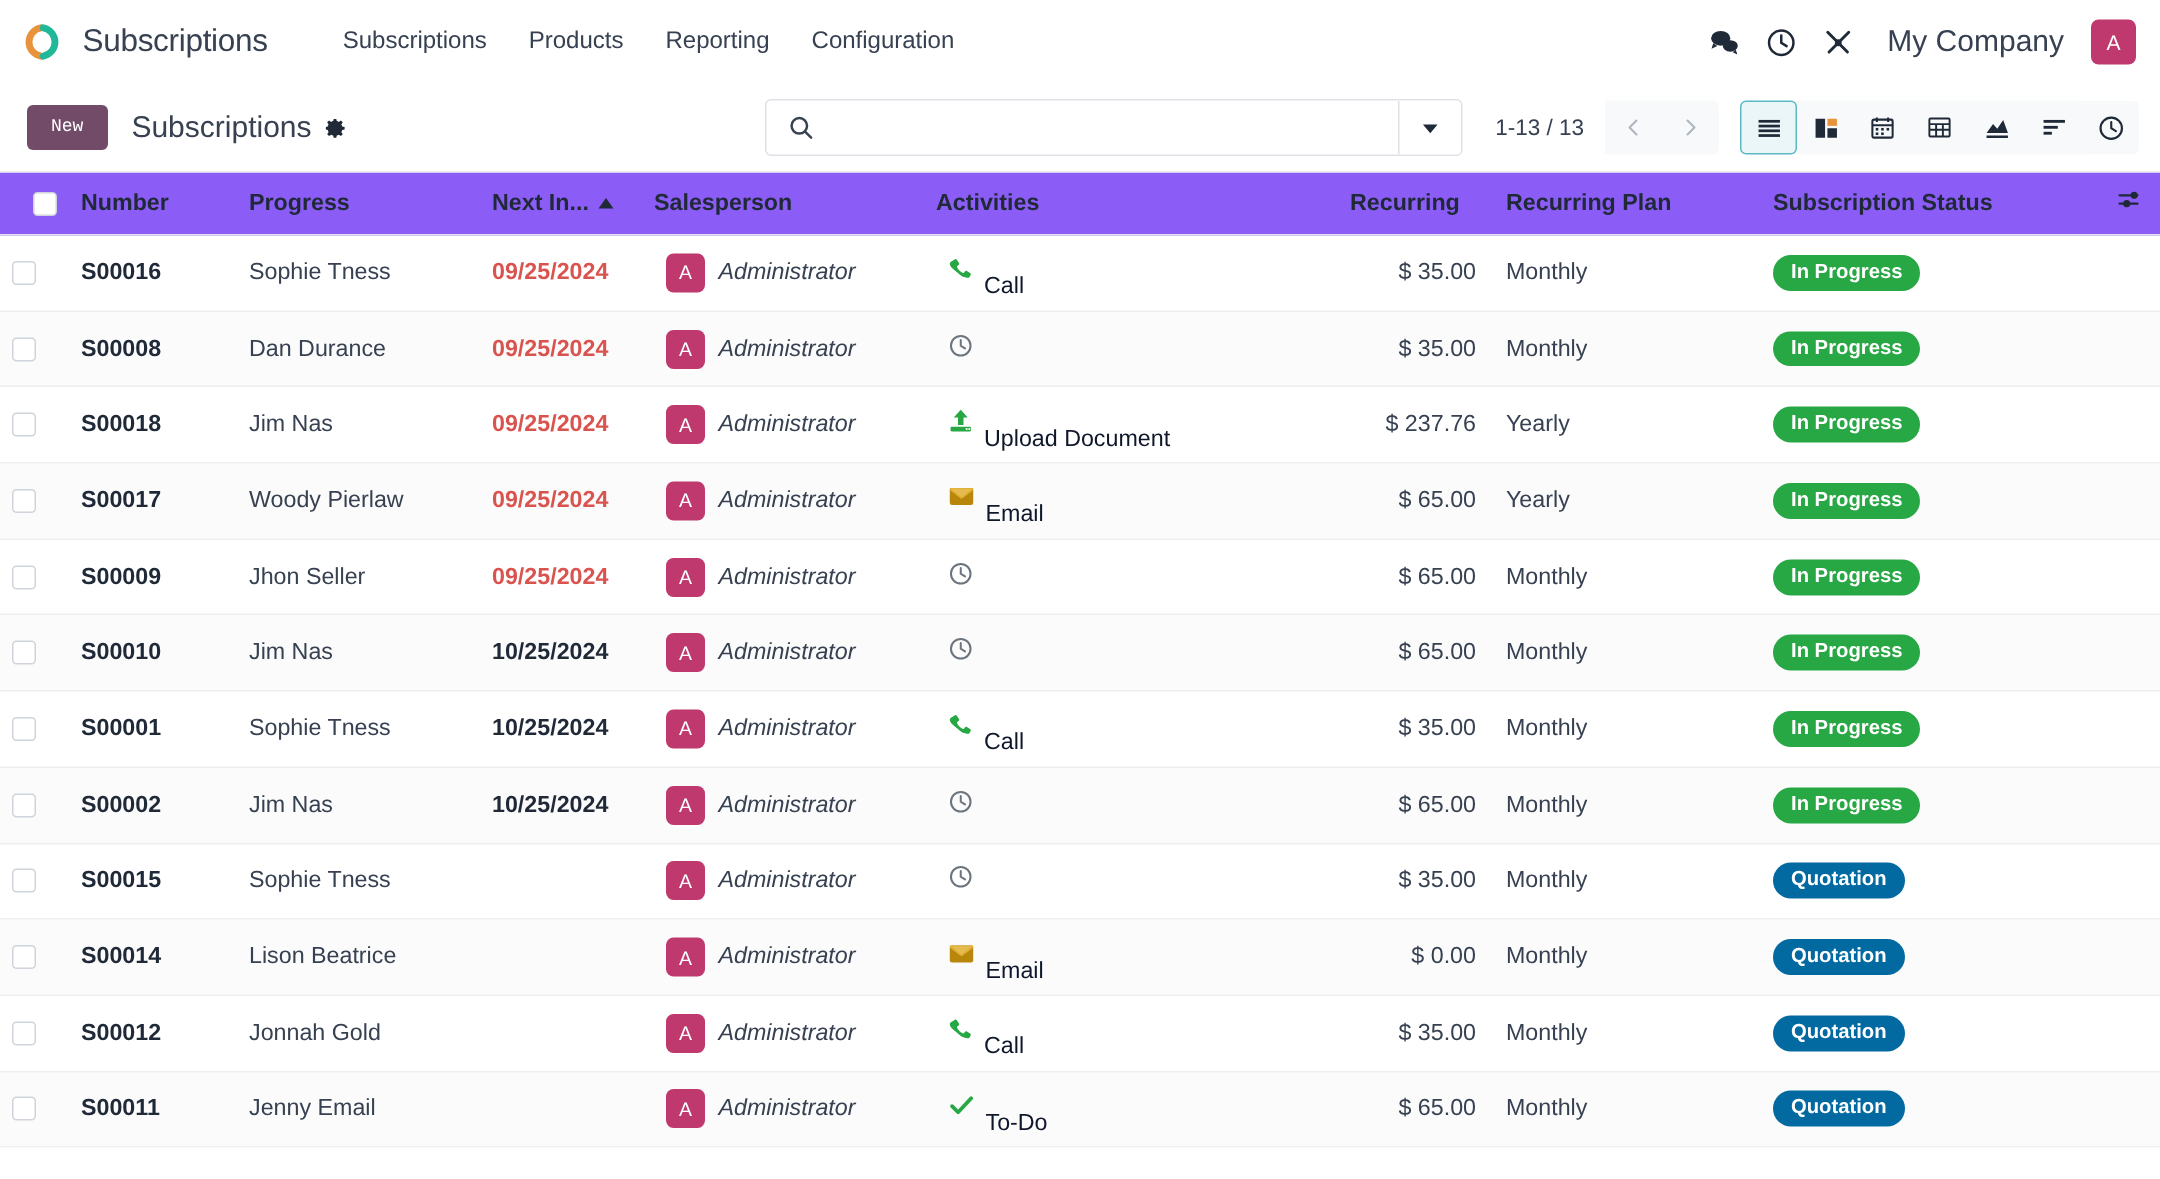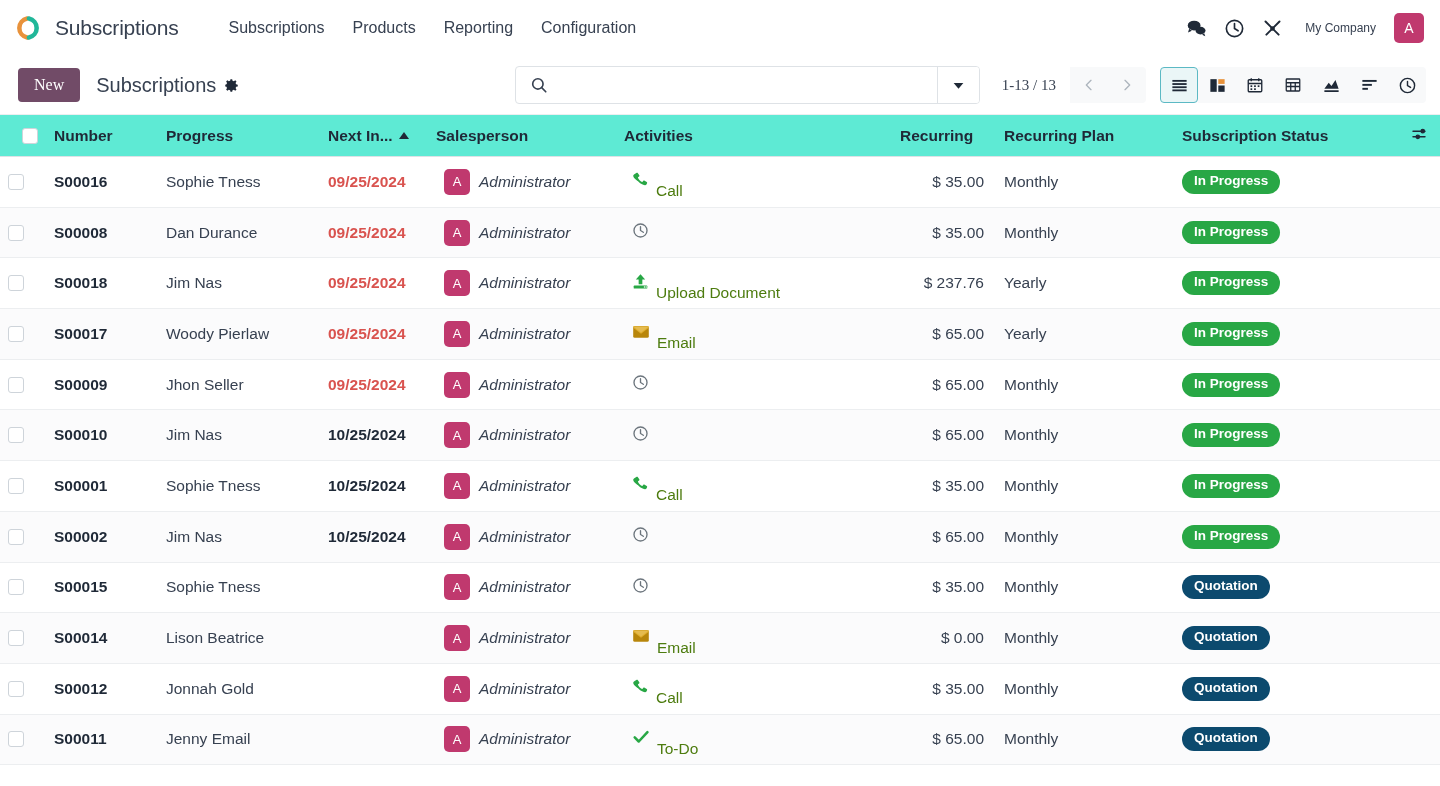--- a/index.html
+++ b/index.html
@@ -46,21 +46,21 @@
     display: flex; align-items: center; gap: 0;
   }
   .nav-icon-btn {
     width: 38px; height: 38px;
     display: flex; align-items: center; justify-content: center;
     color: #1f2937;
     cursor: pointer;
     border-radius: 4px;
   }
   .company-name {
-    font-size: 12px; color: #374151;
+    font-size: 20px; color: #374151;
     padding: 6px 12px 6px 14px;
     cursor: pointer; white-space: nowrap;
   }
   .avatar-nav {
     width: 30px; height: 30px;
     border-radius: 5px;
     background: #c0396e;
     color: #ffffff;
     display: flex; align-items: center; justify-content: center;
     font-size: 14px;
@@ -74,25 +74,25 @@
     display: flex;
     align-items: center;
     padding: 0 14px 0 18px;
     background: #ffffff;
     gap: 0;
   }
   .btn-new {
     background: #714b67;
     color: #ffffff;
     border: none;
-    font-size: 16px;
+    font-size: 12px;
     padding: 7px 16px;
     border-radius: 4px;
     cursor: pointer;
-    font-family: Liberation Serif, serif;
+    font-family: Liberation Mono, monospace;
     line-height: 1.3;
   }
   .breadcrumb {
     display: flex; align-items: center; gap: 8px;
     margin-left: 16px;
   }
   .breadcrumb-title {
     font-size: 20px;
     color: #374151;
     white-space: nowrap;
@@ -128,21 +128,21 @@
   .search-toggle {
     width: 42px;
     border-left: 1px solid #dee2e6;
     display: flex; align-items: center; justify-content: center;
     cursor: pointer;
     background: #fff;
   }
 
   .pager {
     margin-left: 22px;
-    display: flex; align-items: center; gap: 0; font-family: Liberation Serif, serif;
+    display: flex; align-items: center; gap: 0;
   }
   .pager-count {
     font-size: 15px; color: #374151;
     white-space: nowrap;
     margin-right: 14px;
   }
   .pager-btn {
     width: 38px; height: 36px;
     display: flex; align-items: center; justify-content: center;
     background: #f8f9fa;
@@ -175,21 +175,21 @@
   
   .table-wrap { width: 1440px; overflow: hidden; }
   table.olist {
     width: 1440px;
     border-collapse: collapse;
     table-layout: fixed;
     font-size: 15.5px;
   }
   table.olist thead th {
     height: 42px;
-    background: #5eead4;
+    background: #8b5cf6;
     color: #1f2937;
     font-weight: bold;
     text-align: left;
     border-bottom: 1px solid #dee2e6;
     border-top: 1px solid #eceef0;
     padding: 0 8px;
     white-space: nowrap;
     font-size: 15.5px;
     vertical-align: middle;
   }
@@ -248,37 +248,37 @@
     border-radius: 5px;
     background: #c0396e;
     color: #fff;
     display: flex; align-items: center; justify-content: center;
     font-size: 13px;
     flex: none;
   }
   .sales-name { color: #374151; font-style: italic; }
 
   .act-cell { display: flex; align-items: center; gap: 7px; padding-left: 4px; }
-  .act-label { color: #4d7c0f; margin-top: 19px; }
+  .act-label { color: #0f172a; margin-top: 19px; }
 
   .cell-recur { text-align: right; color: #374151; }
   .cell-plan { color: #374151; padding-left: 12px !important; }
 
   .cell-status { padding-left: 12px !important; }
   .badge {
     display: inline-block;
     border-radius: 999px;
     color: #ffffff;
     font-size: 13.5px;
     font-weight: bold;
     padding: 4px 12px 5px;
     line-height: 1.1;
   }
   .badge-progress { background: #28a745; }
-  .badge-quotation { background: #0c4a6e; }
+  .badge-quotation { background: #0369a1; }
 
   .opt-cell { text-align: center; }
 </style>
 </head>
 <body>
 
 <div class="navbar">
   <div class="brand">
     <span>
       <svg class="odoo-logo" viewBox="0 0 32 32">

